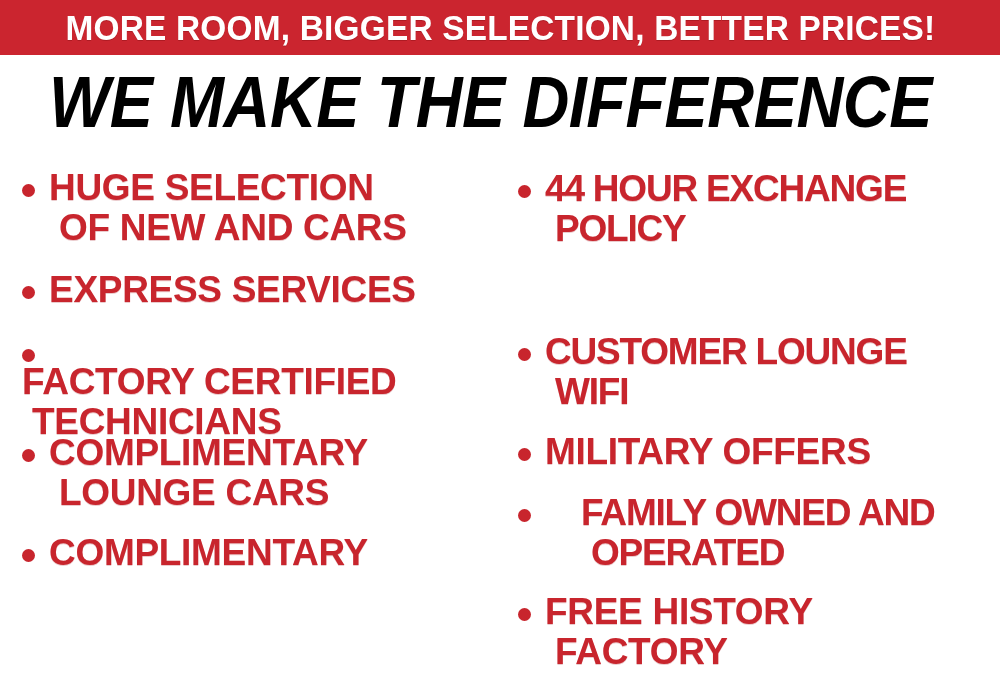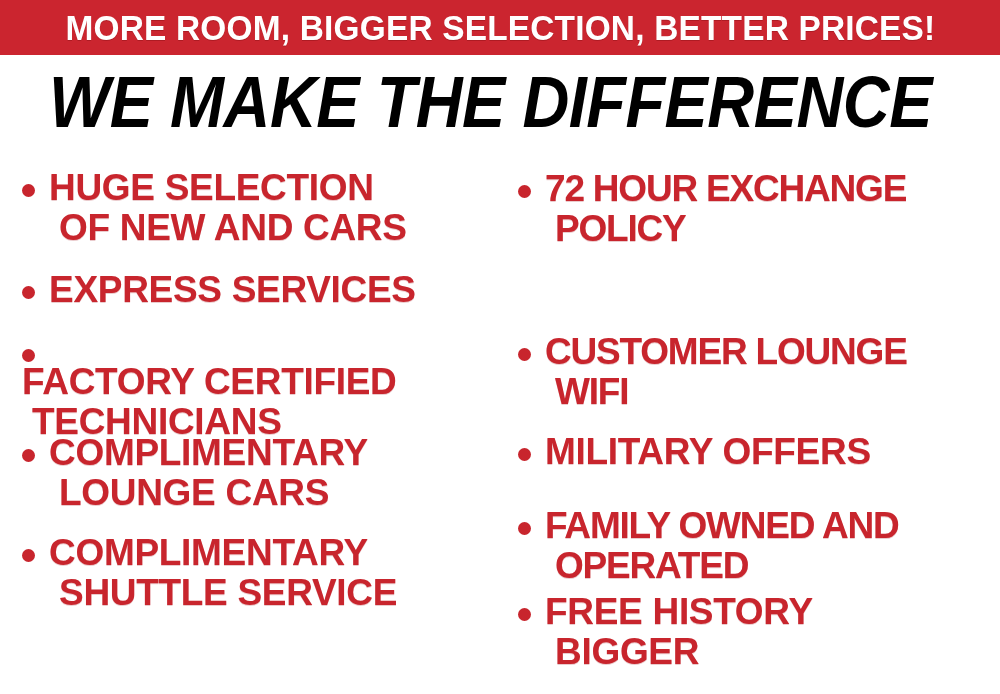--- a/index.html
+++ b/index.html
@@ -118,21 +118,21 @@
   .L1 { top: 120px; }
   .L2 { top: 183px; flex-direction: column; }
   .L3 { top: 283px; }
   .L4 { top: 383px; }
 
   
   .R0 { top: 19px;  }
   .R1 { top: 121px; }
   .R2 { top: 182px; }
   .R3 { top: 282px; }
-  .R4 { top: 356px; }
+  .R4 { top: 343px; gap: 36px; }
   .R5 { top: 442px; }
 
   
   .tight { letter-spacing: -1.2px; }
 </style>
 </head>
 <body>
 
 <div id="ad">
 
@@ -176,32 +176,31 @@
         <span class="bullet-text">
           <span class="l1">COMPLIMENTARY</span>
           <span class="l2">LOUNGE CARS</span>
         </span>
       </div>
 
       <div class="bullet-item L4">
         <span class="bullet-dot"></span>
         <span class="bullet-text">
           <span class="l1">COMPLIMENTARY</span>
-          <span class="l2">SHUTTLE SERVICE</span>
         </span>
       </div>
 
     </div>
 
     <div class="col col-right">
 
       <div class="bullet-item R0">
         <span class="bullet-dot"></span>
         <span class="bullet-text tight">
-          <span class="l1">72 HOUR EXCHANGE</span>
+          <span class="l1">44 HOUR EXCHANGE</span>
           <span class="l2">POLICY</span>
         </span>
       </div>
 
 
       <div class="bullet-item R2">
         <span class="bullet-dot"></span>
         <span class="bullet-text tight">
           <span class="l1">CUSTOMER LOUNGE</span>
           <span class="l2">WIFI</span>
@@ -220,20 +219,20 @@
         <span class="bullet-text tight">
           <span class="l1">FAMILY OWNED AND</span>
           <span class="l2">OPERATED</span>
         </span>
       </div>
 
       <div class="bullet-item R5">
         <span class="bullet-dot"></span>
         <span class="bullet-text">
           <span class="l1">FREE HISTORY</span>
-          <span class="l2">BIGGER</span>
+          <span class="l2">FACTORY</span>
         </span>
       </div>
 
     </div>
 
   </div>
 </div>
 
 </body></html>

